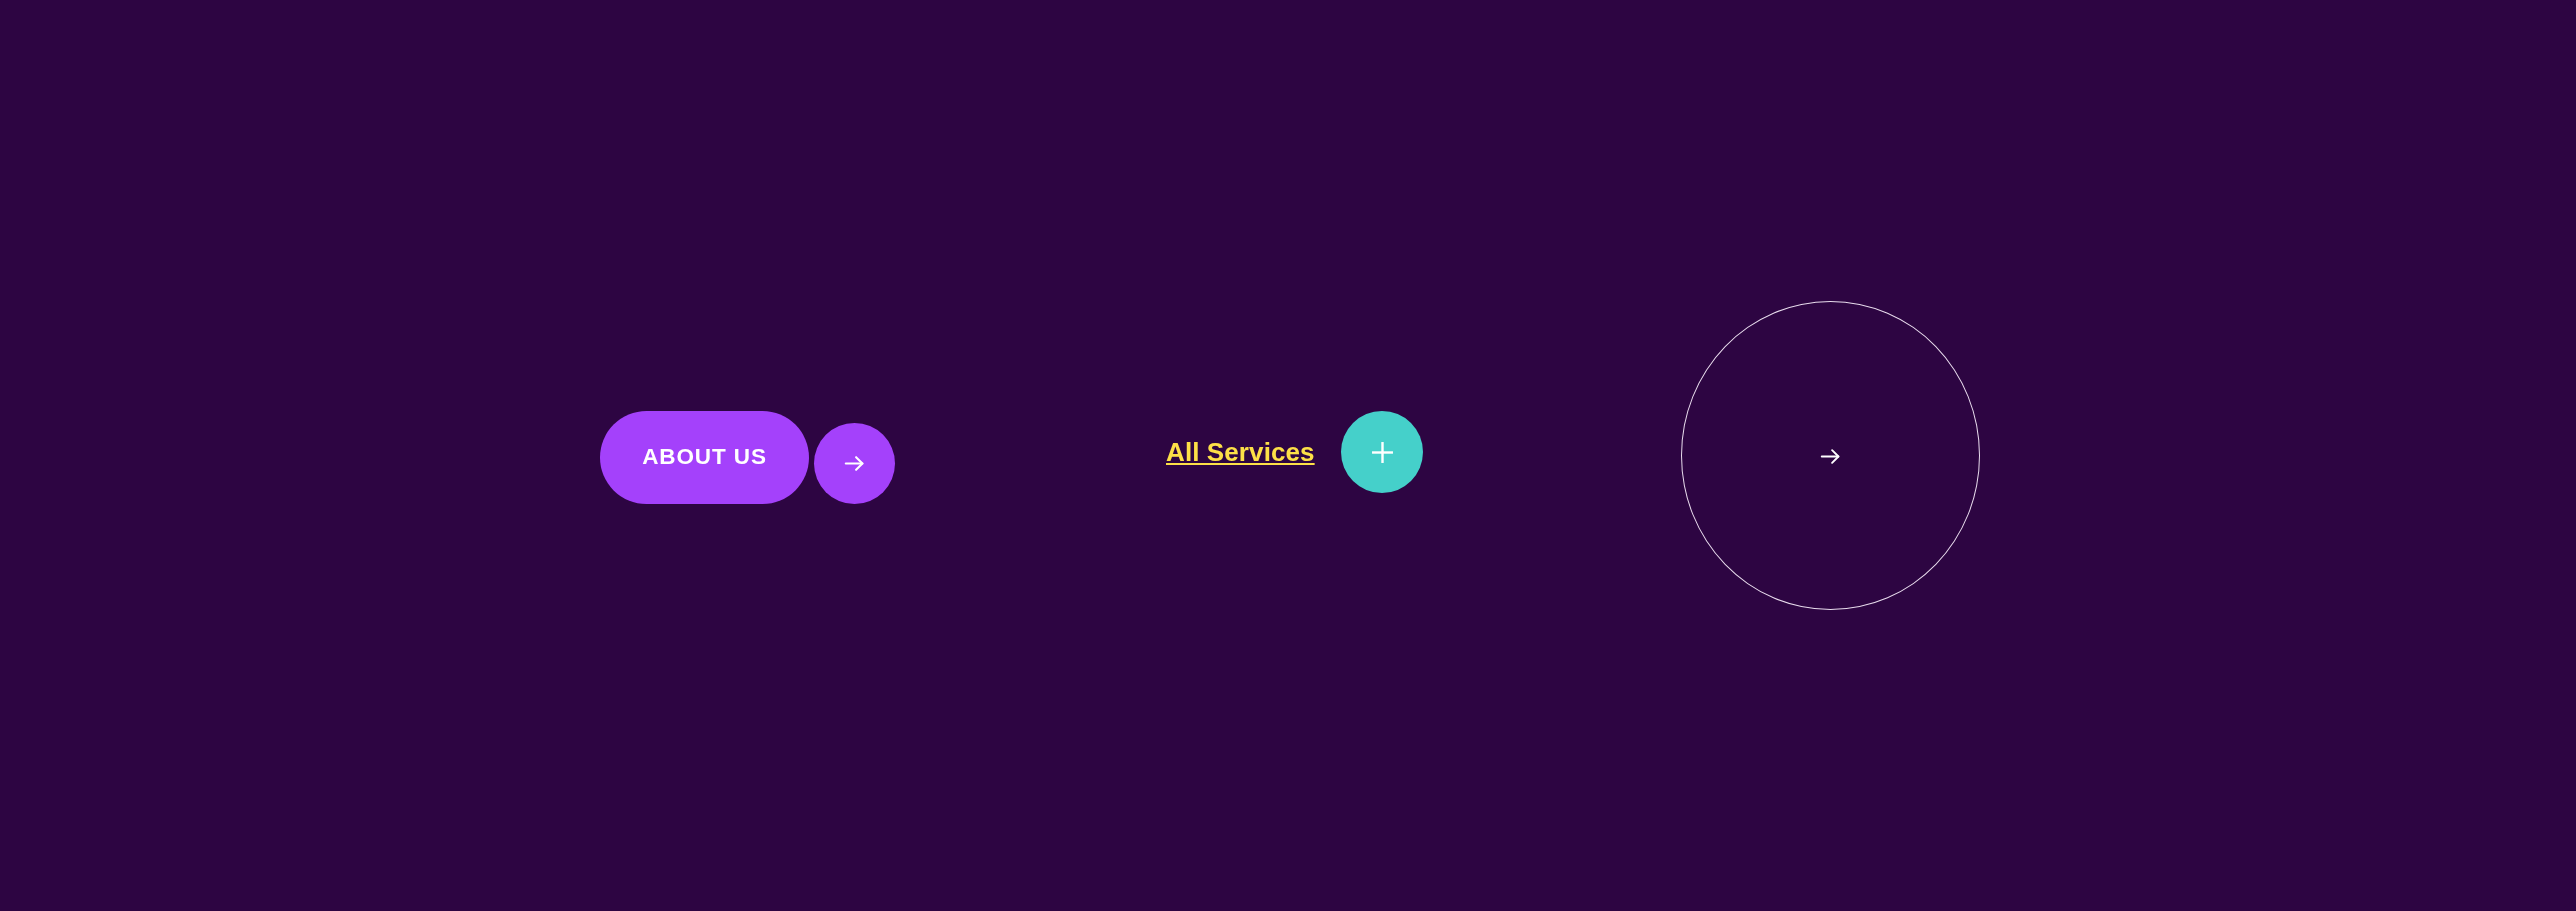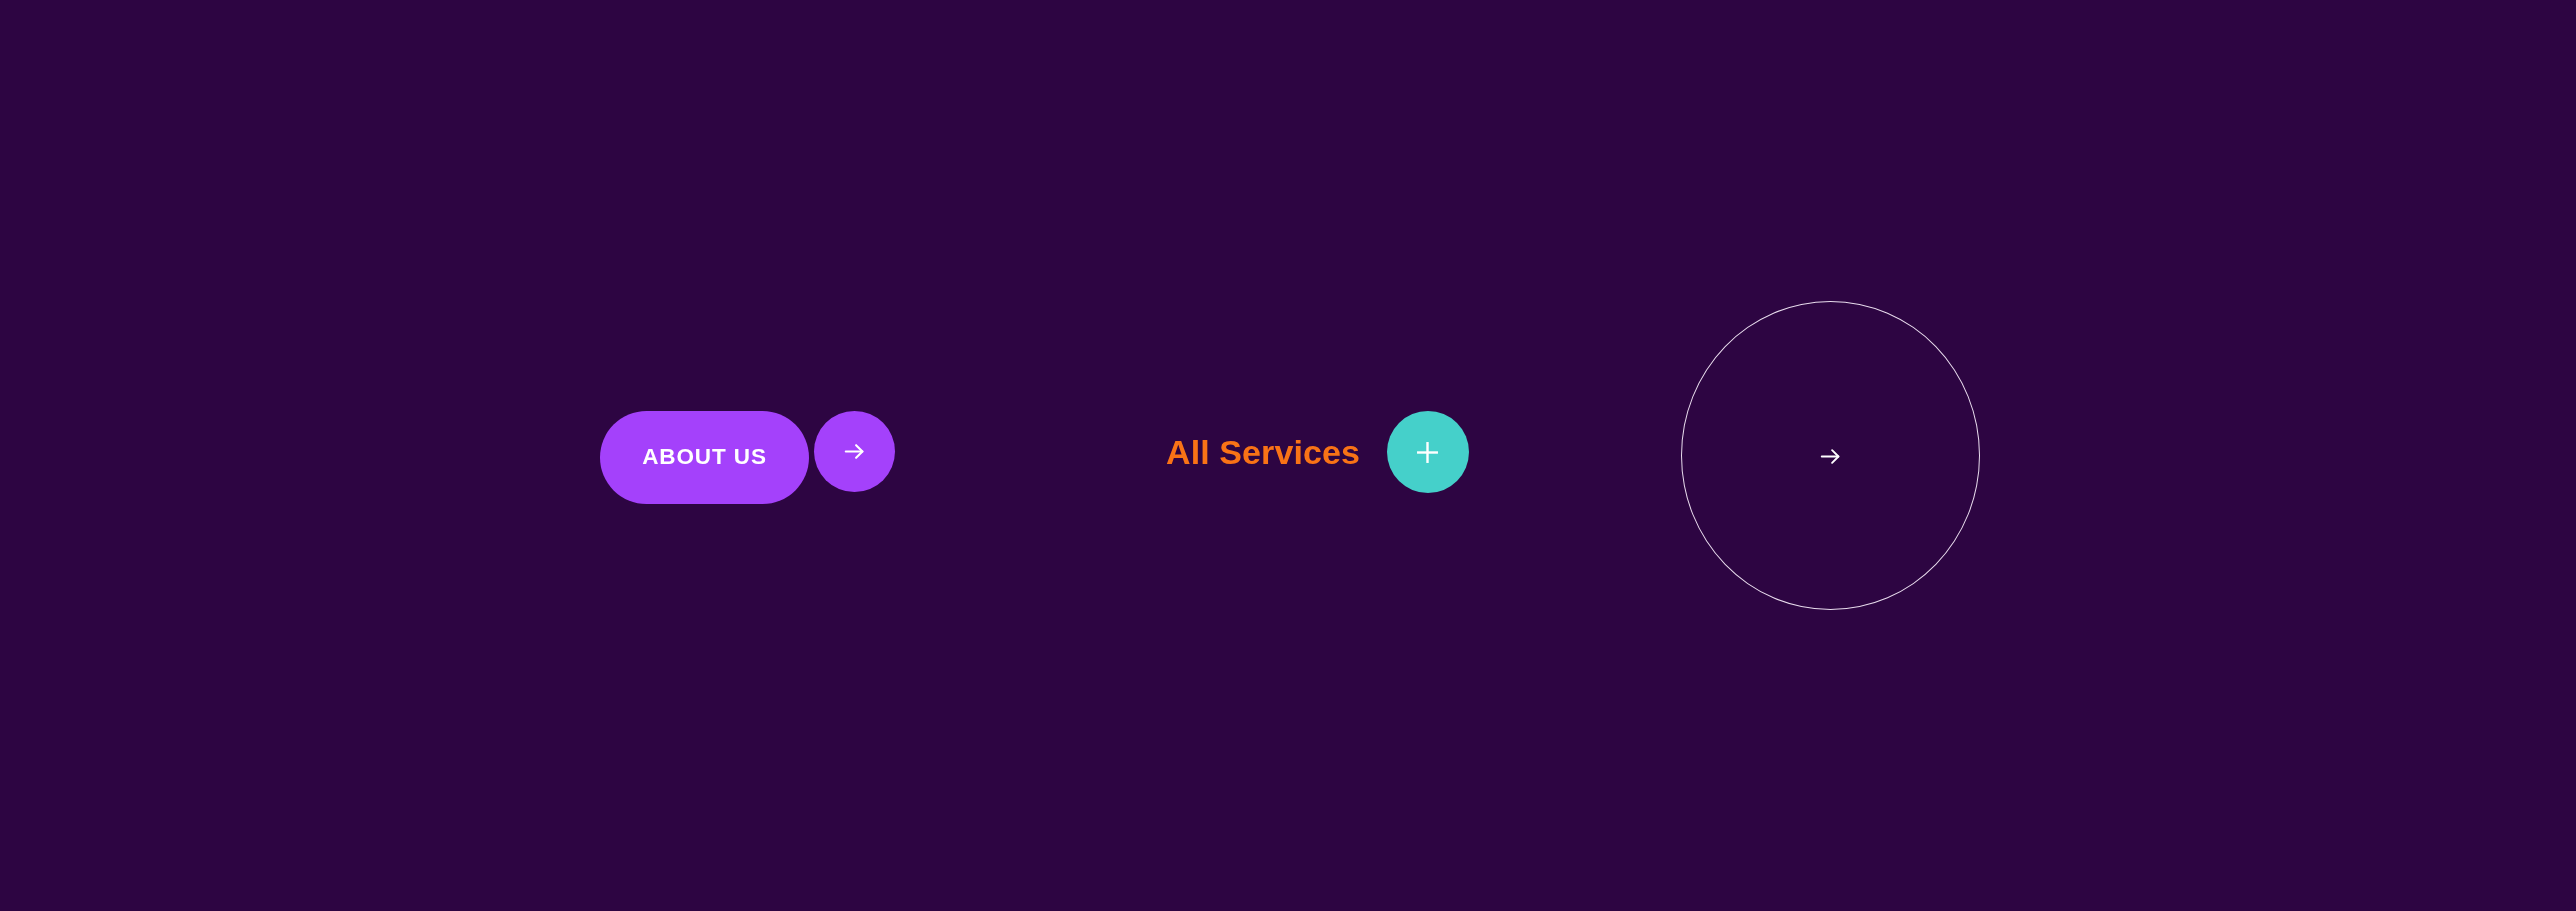--- a/index.html
+++ b/index.html
@@ -18,21 +18,21 @@
     position: absolute;
     inset: 0;
   }
 
   
   .about-group {
     position: absolute;
     left: 600px;
     top: 411px;
     display: flex;
-    align-items: flex-start;
+    align-items: flex-end;
   }
   .about-pill {
     width: 209px;
     height: 93px;
     background: #a441fb;
     border-radius: 47px;
     display: flex;
     align-items: center;
     justify-content: center;
     box-sizing: border-box;
@@ -69,26 +69,27 @@
   
   .services-group {
     position: absolute;
     left: 1166px;
     top: 411px;
     display: flex;
     align-items: center;
     height: 82px;
   }
   .services-label {
-    color: #f97316;
-    font-size: 34px;
+    color: #fde047;
+    font-size: 26px;
     font-weight: bold;
     line-height: 1;
     white-space: nowrap;
     letter-spacing: 0.1px;
+    text-decoration: underline;
   }
   .services-plus-circle {
     width: 82px;
     height: 82px;
     background: #45d0ca;
     border-radius: 50%;
     display: flex;
     align-items: center;
     justify-content: center;
     margin-left: 26.6px;

